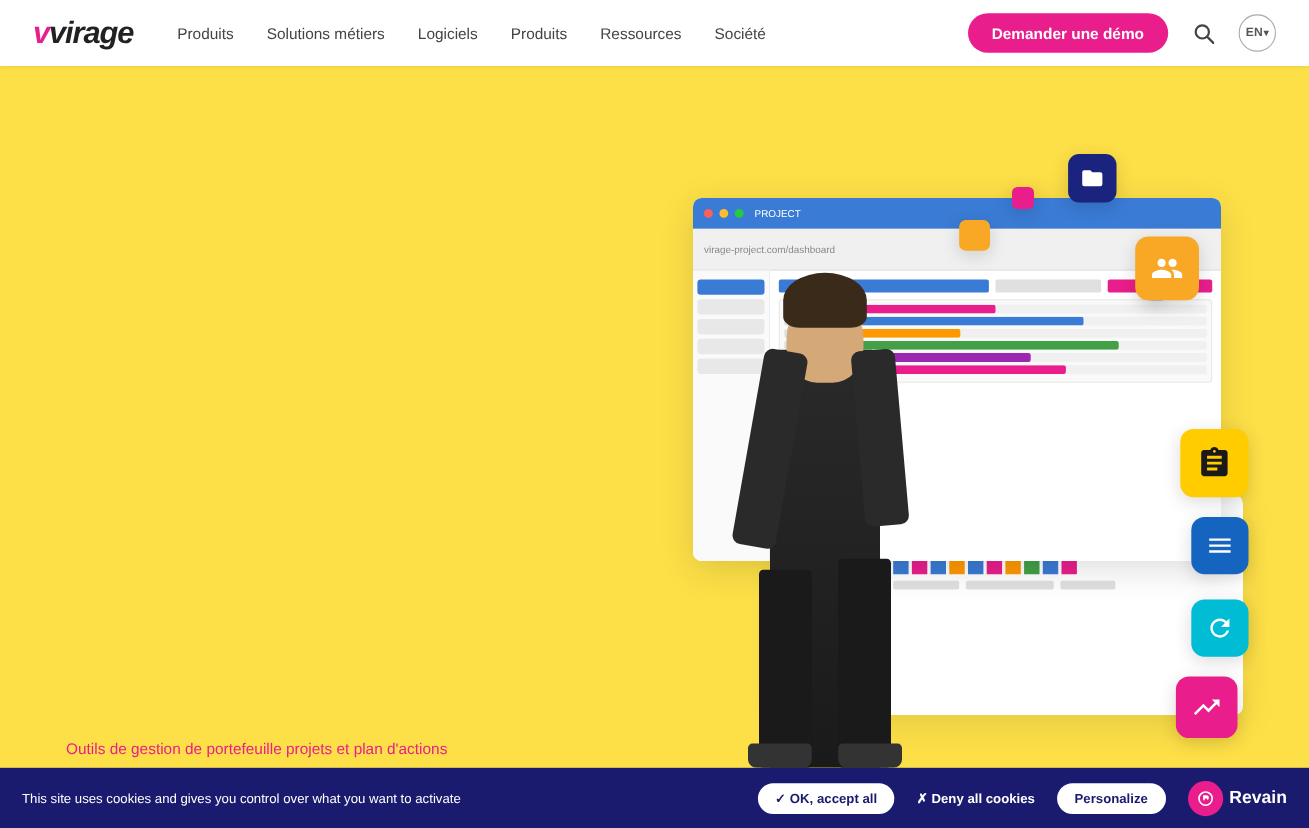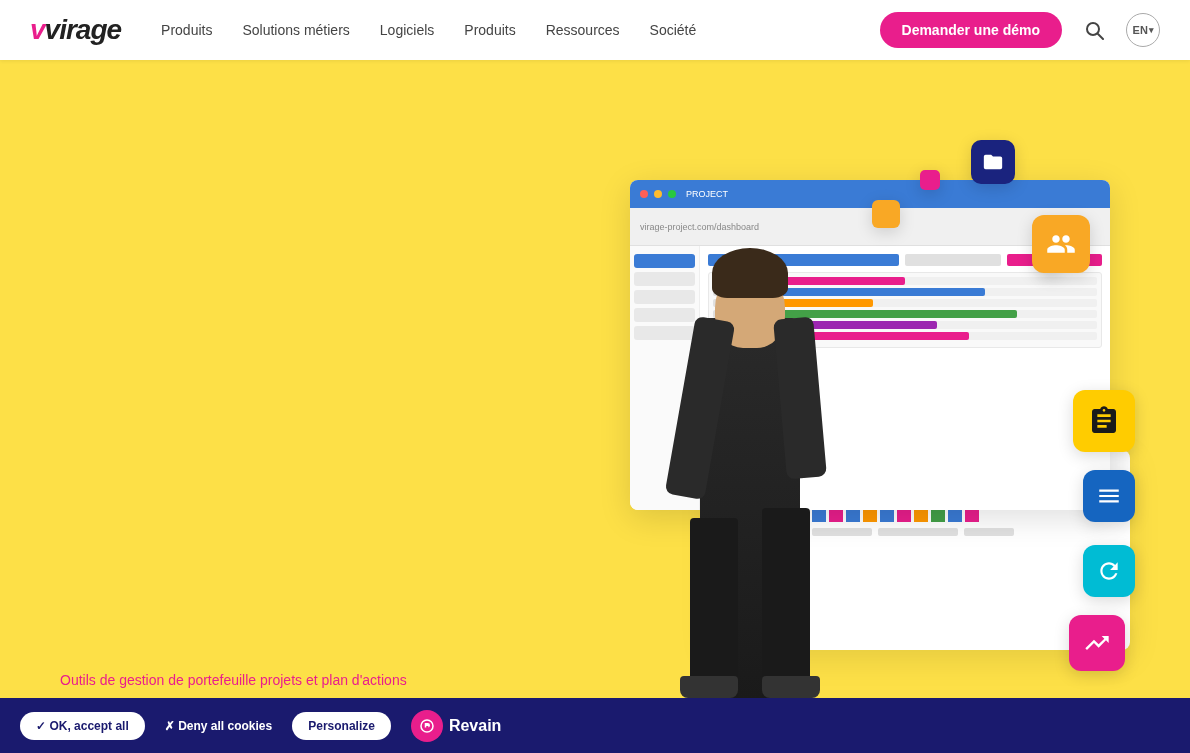--- a/index.html
+++ b/index.html
@@ -529,20 +529,21 @@
     <div style="position:absolute;bottom:0;left:calc(50% - 60px);width:48px;height:180px;background:#1a1a1a;border-radius:4px;"></div>
     <div style="position:absolute;bottom:0;left:calc(50% + 12px);width:48px;height:190px;background:#1a1a1a;border-radius:4px;"></div>
 
     <div style="position:absolute;bottom:0;left:calc(50% - 70px);width:58px;height:22px;background:#333;border-radius:4px 4px 8px 8px;"></div>
     <div style="position:absolute;bottom:0;left:calc(50% + 12px);width:58px;height:22px;background:#333;border-radius:4px 4px 8px 8px;"></div>
   </div>
 
 </section>
 
 <div class="cookie-banner">
+  <p class="cookie-text">This site uses cookies and gives you control over what you want to activate</p>
   <button class="cookie-accept-btn">✓ OK, accept all</button>
   <button class="cookie-deny-btn">✗ Deny all cookies</button>
   <button class="cookie-personalize-btn">Personalize</button>
   <div class="revain-logo">
     <div class="revain-icon">
       <svg width="18" height="18" viewBox="0 0 24 24" fill="#fff">
           <circle cx="12" cy="12" r="8" fill="none" stroke="#fff" stroke-width="2"></circle>
           <path d="M9 8h4a3 3 0 010 6H9V8zm2 2v4h2a1 1 0 000-2h-2v-2z" fill="#fff"></path>
         </svg>
     </div>

